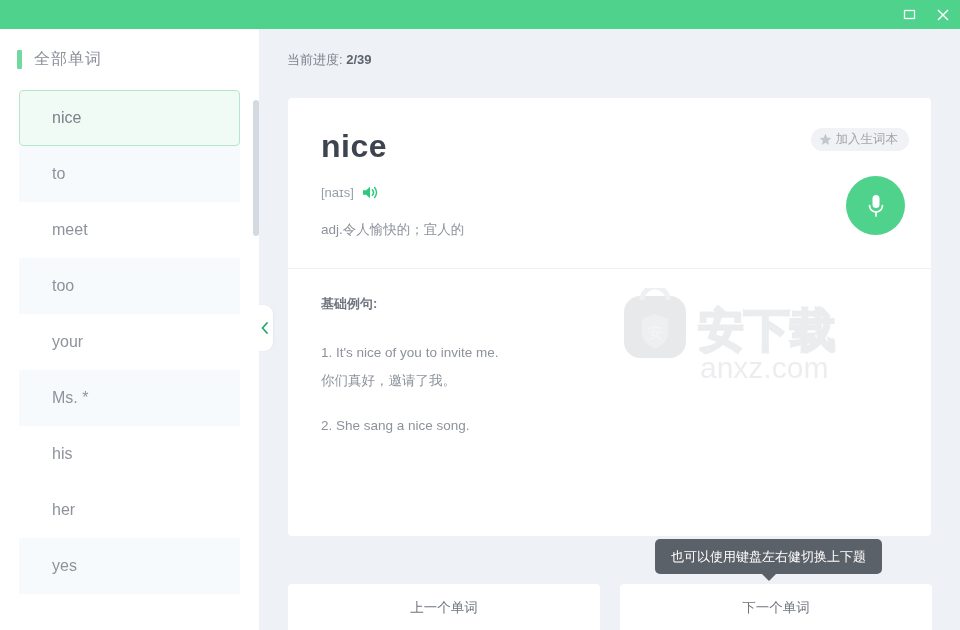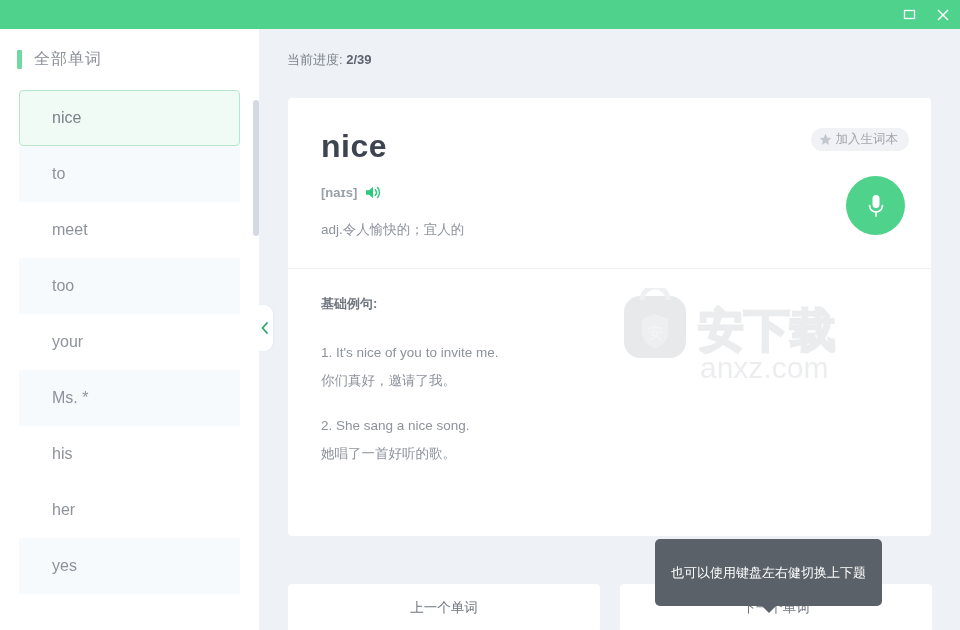--- a/index.html
+++ b/index.html
@@ -162,21 +162,20 @@
     font-weight: bold;
     color: #3d4450;
     letter-spacing: 0.5px;
   }
   .phonetic-row {
     position: absolute;
     left: 33px; top: 87px;
     display: flex;
     align-items: center;
     gap: 8px;
-    font-weight: bold;
   }
   .phonetic {
     font-size: 13px;
     color: #9aa0a8;
   }
   .speaker-btn {
     display: flex;
     align-items: center;
     cursor: pointer;
   }
@@ -257,21 +256,21 @@
     color: #6f757e;
     cursor: pointer;
   }
   .nav-prev { left: 29px; width: 312px; }
   .nav-next { left: 361px; width: 312px; }
 
   .tooltip {
     position: absolute;
     left: 396px; top: 510px;
     height: 35px;
-    padding: 16px 16px;
+    padding: 0 16px;
     background: #5b6168;
     color: #ffffff;
     font-size: 13px;
     border-radius: 5px;
     display: flex;
     align-items: center;
     z-index: 8;
   }
   .tooltip-arrow {
     position: absolute;
@@ -367,21 +366,20 @@
             <line x1="12" y1="20" x2="12" y2="24" stroke="#ffffff" stroke-width="1.7" stroke-linecap="round"></line>
           </svg>
         </div>
       </div>
 
       <div class="card-body">
         <div class="examples-title">基础例句:</div>
         <div class="example-en">1. It's nice of you to invite me.</div>
         <div class="example-cn">你们真好，邀请了我。</div>
         <div class="example-en">2. She sang a nice song.</div>
-        <div class="example-cn">她唱了一首好听的歌。</div>
       </div>
     </div>
 
     <svg class="watermark" viewBox="0 0 245 100">
       <g opacity="0.32">
         <rect x="2" y="8" width="62" height="62" rx="16" fill="#b9bec4"></rect>
         <path d="M20 12 a13 13 0 0 1 26 0" fill="none" stroke="#cdd1d6" stroke-width="5"></path>
         <path d="M33 26 L46 31 L46 45 C46 53 39 58 33 61 C27 58 20 53 20 45 L20 31 Z" fill="#c9ced4"></path>
         <text x="33" y="50" font-family="'DejaVu Sans', sans-serif" font-size="15" fill="#dfe2e6" text-anchor="middle">安</text>
         <text x="76" y="58" font-family="'DejaVu Sans', sans-serif" font-size="46" font-weight="bold" fill="none" stroke="#c2c7cd" stroke-width="2.2">安下载</text>

